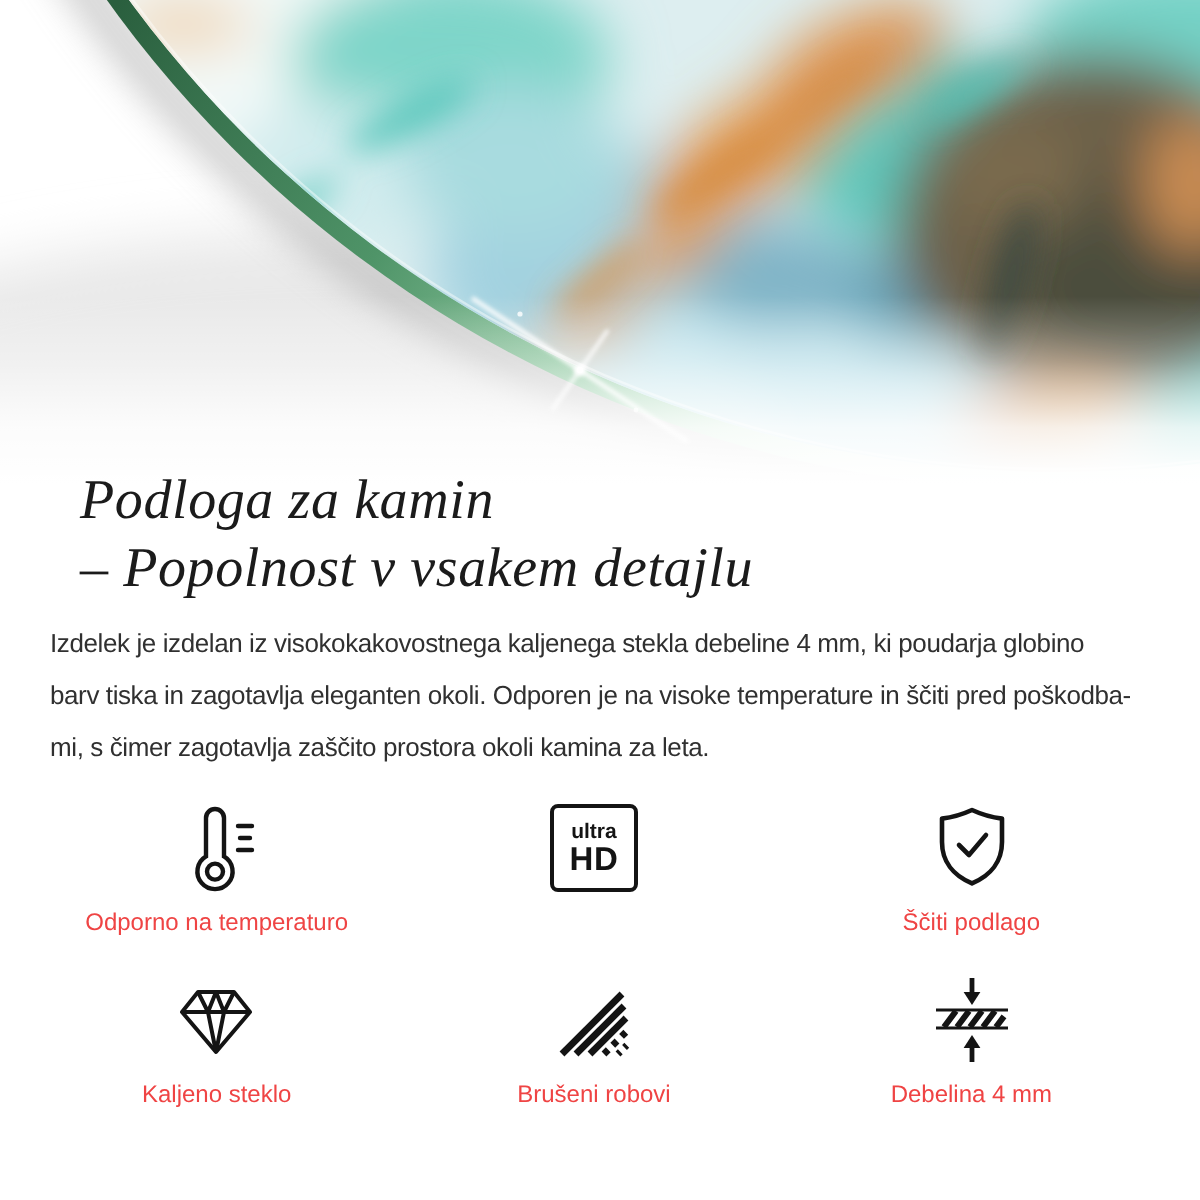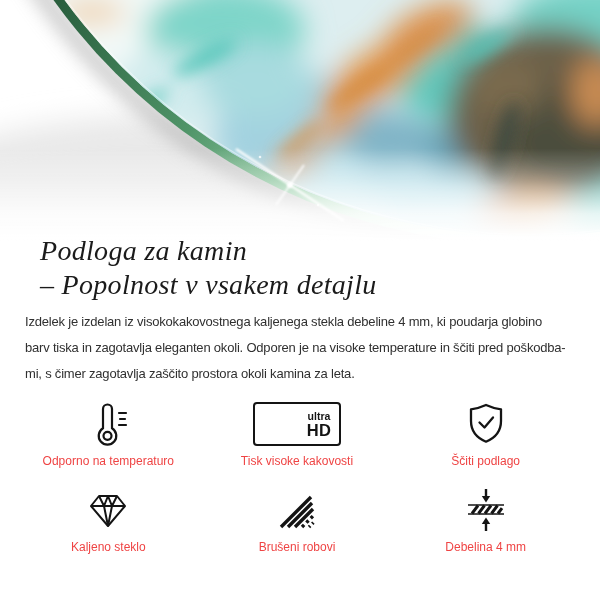--- a/index.html
+++ b/index.html
@@ -13,21 +13,21 @@
   .heading div{white-space:nowrap;}
   .desc{position:absolute;left:25px;top:309px;font-size:13px;line-height:26px;
         color:#303030;letter-spacing:-0.2px;}
   .desc div{white-space:nowrap;}
   .features{position:absolute;left:14px;top:399px;width:566px;
             display:grid;grid-template-columns:1fr 1fr 1fr;row-gap:17px;}
   .feature{display:flex;flex-direction:column;align-items:center;}
   .icon-box{height:50px;display:flex;align-items:center;justify-content:center;}
   .feat-label{margin-top:5px;font-size:12px;color:#ef4444;white-space:nowrap;}
   .uhd{width:40px;height:40px;border:2.6px solid #141414;border-radius:4px;
-       display:flex;flex-direction:column;align-items:center;justify-content:center;padding-left:44px;}
+       display:flex;flex-direction:column;align-items:center;justify-content:center;}
   .uhd-top{font-size:10.5px;font-weight:600;color:#141414;line-height:11px;}
   .uhd-bottom{font-size:16.5px;font-weight:700;color:#141414;line-height:16px;letter-spacing:0.3px;}
 </style>
 </head>
 <body>
 
 <div class="page">
 
   <div class="hero">
     <svg width="600" height="245" viewBox="0 0 600 245">
@@ -148,21 +148,20 @@
       <div class="feat-label">Odporno na temperaturo</div>
     </div>
 
     <div class="feature">
       <div class="icon-box">
         <div class="uhd">
           <div class="uhd-top">ultra</div>
           <div class="uhd-bottom">HD</div>
         </div>
       </div>
-      <div class="feat-label">Tisk visoke kakovosti</div>
     </div>
 
     <div class="feature">
       <div class="icon-box">
         <svg width="48" height="48" viewBox="0 0 48 48" fill="none" stroke="#141414" stroke-width="2.3">
           <path d="M24 5c5 2.3 10 3.7 15 4.3V21c0 9.6-5.6 16.8-15 20.7C14.6 37.8 9 30.6 9 21V9.3C14 8.7 19 7.3 24 5Z" stroke-linejoin="round"></path>
           <path d="M17.5 22.5l5 5 8.5-10" stroke-linecap="round" stroke-linejoin="round"></path>
         </svg>
       </div>
       <div class="feat-label">Ščiti podlago</div>

